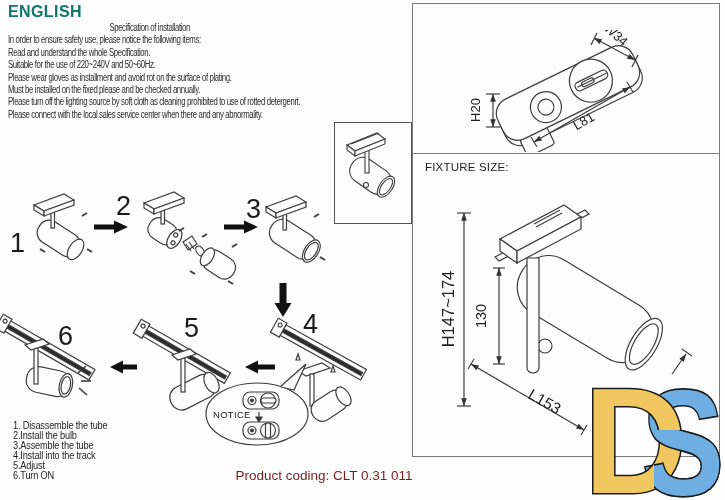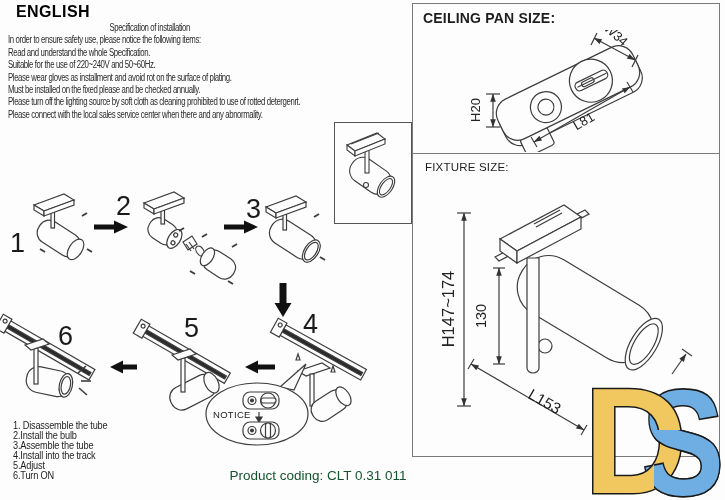--- a/index.html
+++ b/index.html
@@ -2,40 +2,40 @@
 <html><head>
 <meta charset="utf-8">
 <style>
   html,body{margin:0;padding:0;}
   body{
     width:725px;height:500px;position:relative;overflow:hidden;
     background:#fdfdfd;font-family:"Liberation Sans",sans-serif;color:#222;
   }
   .abs{position:absolute;}
   
-  .lang-title{left:8px;top:3px;font-size:16px;font-weight:700;letter-spacing:.4px;color:#000000;margin-left:8px;}
+  .lang-title{left:8px;top:3px;font-size:16px;font-weight:700;letter-spacing:.4px;color:#0f766e;}
   .spec{left:8px;top:22px;width:470px;font-size:10px;letter-spacing:-.5px;line-height:12.4px;
         color:#2b2b2b;transform:scaleX(.78);transform-origin:0 0;}
   .spec .spec-title{padding-left:130px;}
   
   .panel{left:412px;top:3px;width:306px;height:452px;border:1px solid #7a7a7a;background:transparent;}
   .panel-divider{left:0;top:149px;width:306px;height:0;border-top:1px solid #7a7a7a;}
   .panel-title-1{left:10px;top:6px;font-size:14px;font-weight:600;color:#1d1d1d;letter-spacing:.2px;}
   .panel-title-2{left:12px;top:157px;font-size:11.5px;font-weight:400;color:#1d1d1d;letter-spacing:.2px;}
   .ceil-svg{left:1px;top:26px;}
   .fix-svg{left:1px;top:164px;}
   
   .mini-box{left:334px;top:122px;width:76px;height:100px;border:1.5px solid #555;background:#fdfdfd;}
   
   .steps-svg{left:0;top:115px;}
   
   .instructions{left:13px;top:421px;font-size:10px;letter-spacing:-.2px;line-height:9.9px;
                 color:#1f1f1f;transform:scaleX(.92);transform-origin:0 0;white-space:nowrap;}
   
-  .product-coding{left:148px;top:468px;width:340px;text-align:center;font-size:13.5px;color:#14532d;}
+  .product-coding{left:154px;top:468px;width:340px;text-align:center;font-size:13.5px;color:#7f1d1d;}
   
   .logo-svg{left:584px;top:385px;}
   svg{display:block;}
   svg text{font-family:"Liberation Sans",sans-serif;}
 </style>
 </head>
 <body>
 
 <div class="abs lang-title">ENGLISH</div>
 
@@ -45,21 +45,20 @@
   <div>Read and understand the whole Specification.</div>
   <div>Suitable for the use of 220~240V and 50~60Hz.</div>
   <div>Please wear gloves as installment and avoid rot on the surface of plating.</div>
   <div>Must be installed on the fixed please and be checked annually.</div>
   <div>Please turn off the lighting source by soft cloth as cleaning prohibited to use of rotted detergenrt.</div>
   <div>Please connect with the local sales service center when there and any abnormality.</div>
 </div>
 
 <div class="abs panel">
   <div class="abs panel-divider"></div>
-  <div class="abs panel-title-1">CEILING PAN SIZE:</div>
   <div class="abs panel-title-2">FIXTURE SIZE:</div>
 
   <svg class="abs ceil-svg" width="304" height="122" viewBox="0 0 304 122">
     <defs>
       <marker id="arrA" markerWidth="9" markerHeight="7" refX="8.2" refY="3" orient="auto" markerUnits="userSpaceOnUse">
         <path d="M0.5,0.2 L8.4,3 L0.5,5.8 Z" fill="#333"></path>
       </marker>
     </defs>
     <g stroke="#3d3d3d" stroke-width="1.2" fill="#fdfdfd">
       <g transform="rotate(-26 154 63)">

